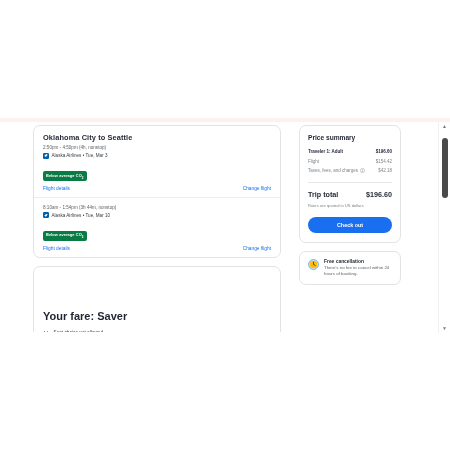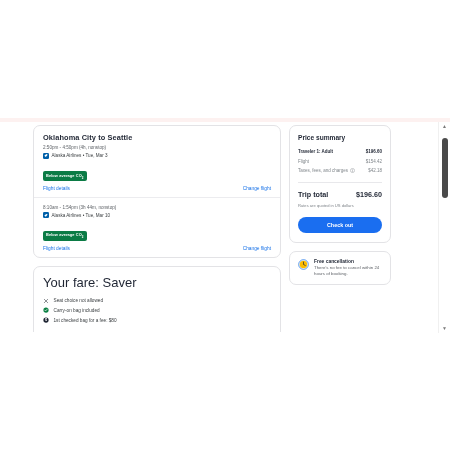--- a/index.html
+++ b/index.html
@@ -36,21 +36,21 @@
     background: #ffffff;
     overflow: hidden;
   }
 
   #content {
     position: absolute;
     left: 33px;
     top: 3px;
     width: 382px;
     display: flex;
-    gap: 8px;
+    gap: 18px;
     align-items: flex-start;
   }
 
   .col-left { width: 248px; display: flex; flex-direction: column; gap: 8px; }
   .col-right { width: 102px; display: flex; flex-direction: column; gap: 8px; }
 
   .card {
     background: #ffffff;
     border: 1px solid #e3e3e6;
     border-radius: 7px;
@@ -119,24 +119,25 @@
   }
   .link {
     font-size: 4.8px;
     color: #1a73e8;
     cursor: pointer;
   }
 
   
   .fare { padding: 8px 9px 9px 9px; }
   .fare-title {
-    font-size: 13px;
-    font-weight: normal;
+    font-size: 11px;
+    font-weight: bold;
     color: #1f2533;
     margin-bottom: 6px;
+    margin-top: 35px;
   }
   .fare-item {
     display: flex;
     align-items: center;
     gap: 4.5px;
     font-size: 4.7px;
     color: #3c4043;
     padding: 1.9px 0;
   }
   .fi-icon { width: 6px; height: 6px; flex: none; display:block; }

